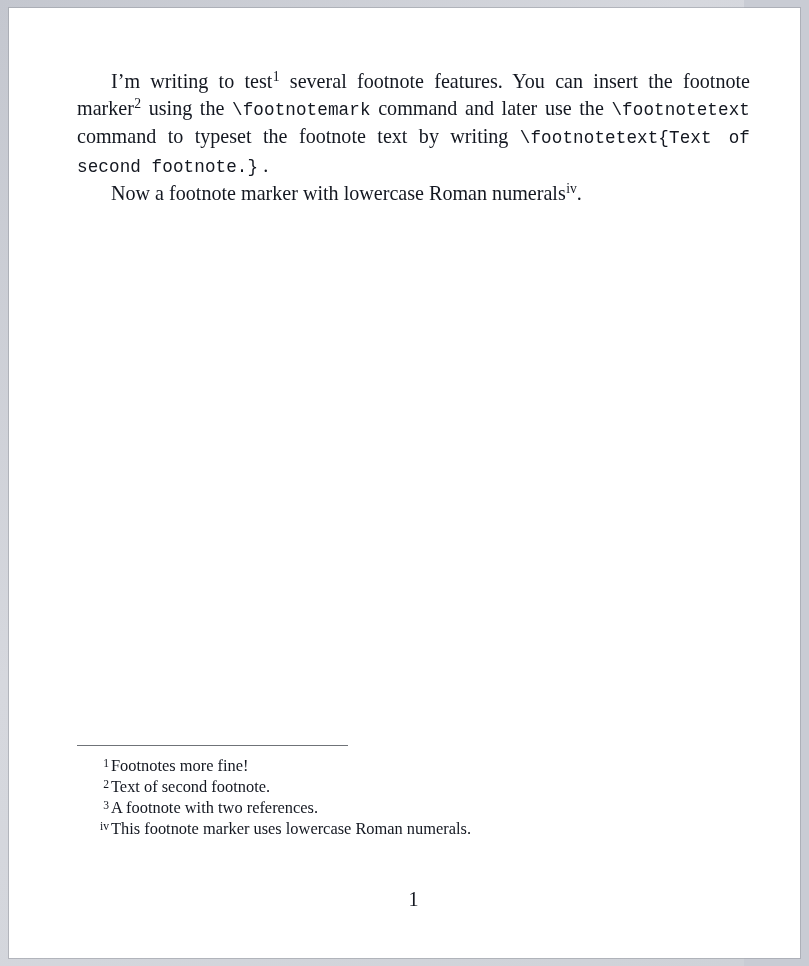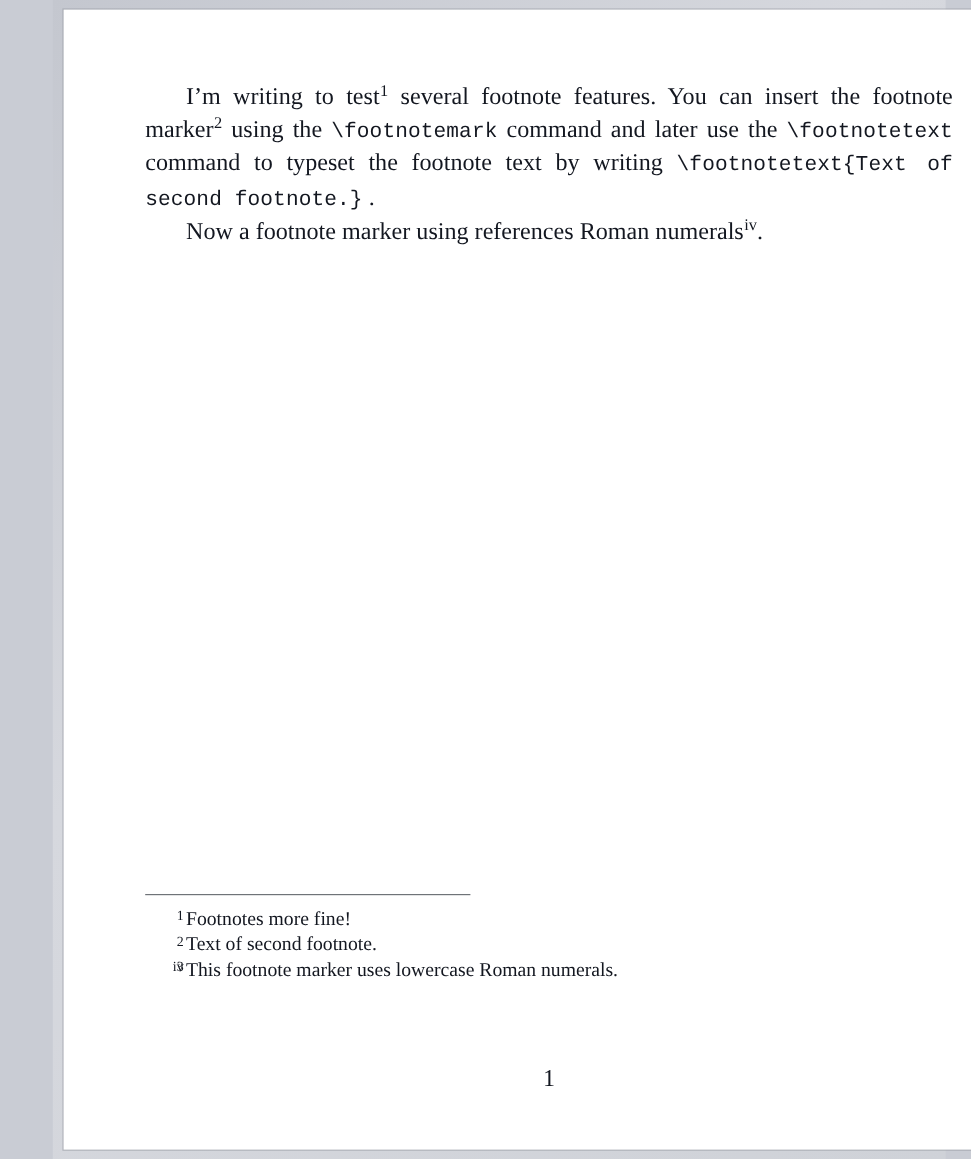--- a/index.html
+++ b/index.html
@@ -14,21 +14,20 @@
     overflow: hidden;
   }
   
   .viewer {
     position: absolute;
     left: 0;
     top: 0;
     width: 744px;
     height: 966px;
     background: linear-gradient(135deg, #c4c7cf 0%, #d6d8de 40%, #cfd2d8 100%);
-    margin-left: 44px;
   }
   .page {
     position: absolute;
     left: 9px;
     top: 8px;
     width: 791px;
     height: 950px;
     background: #ffffff;
     box-shadow: 0 0 0 1px rgba(150,153,160,0.55);
   }
@@ -113,36 +112,37 @@
 </style>
 </head>
 <body>
 
 <div class="viewer">
   <div class="page">
     <div class="page-body">
 
       <div class="textblock">
         <p class="para"><span>I’m writing to test</span><sup class="fnmark">1</sup><span> several footnote features.  You can insert the footnote marker</span><sup class="fnmark">2</sup><span> using the </span><span class="tt">\footnotemark</span><span> command and later use the </span><span class="tt">\footnotetext</span><span> command to typeset the footnote text by writing </span><span class="tt">\footnotetext{Text of second footnote.}</span><span> .</span></p>
-        <p class="para"><span>Now a footnote marker using references Roman numerals</span><sup class="fnmark">iv</sup><span>.</span></p>
+        <p class="para"><span>Now a footnote marker with lowercase Roman numerals</span><sup class="fnmark">iv</sup><span>.</span></p>
       </div>
 
       <div class="footnote-area">
         <div class="footnote-rule"></div>
 
         <p class="footnote">
           <span class="fn-num">1</span>
           <span class="fn-text">Footnotes more fine!</span>
         </p>
         <p class="footnote">
           <span class="fn-num">2</span>
           <span class="fn-text">Text of second footnote.</span>
         </p>
         <p class="footnote">
           <span class="fn-num">3</span>
+          <span class="fn-text">A footnote with two references.</span>
         </p>
         <p class="footnote">
           <span class="fn-num">iv</span>
           <span class="fn-text">This footnote marker uses lowercase Roman numerals.</span>
         </p>
       </div>
 
       <div class="pagenum">1</div>
 
     </div>

